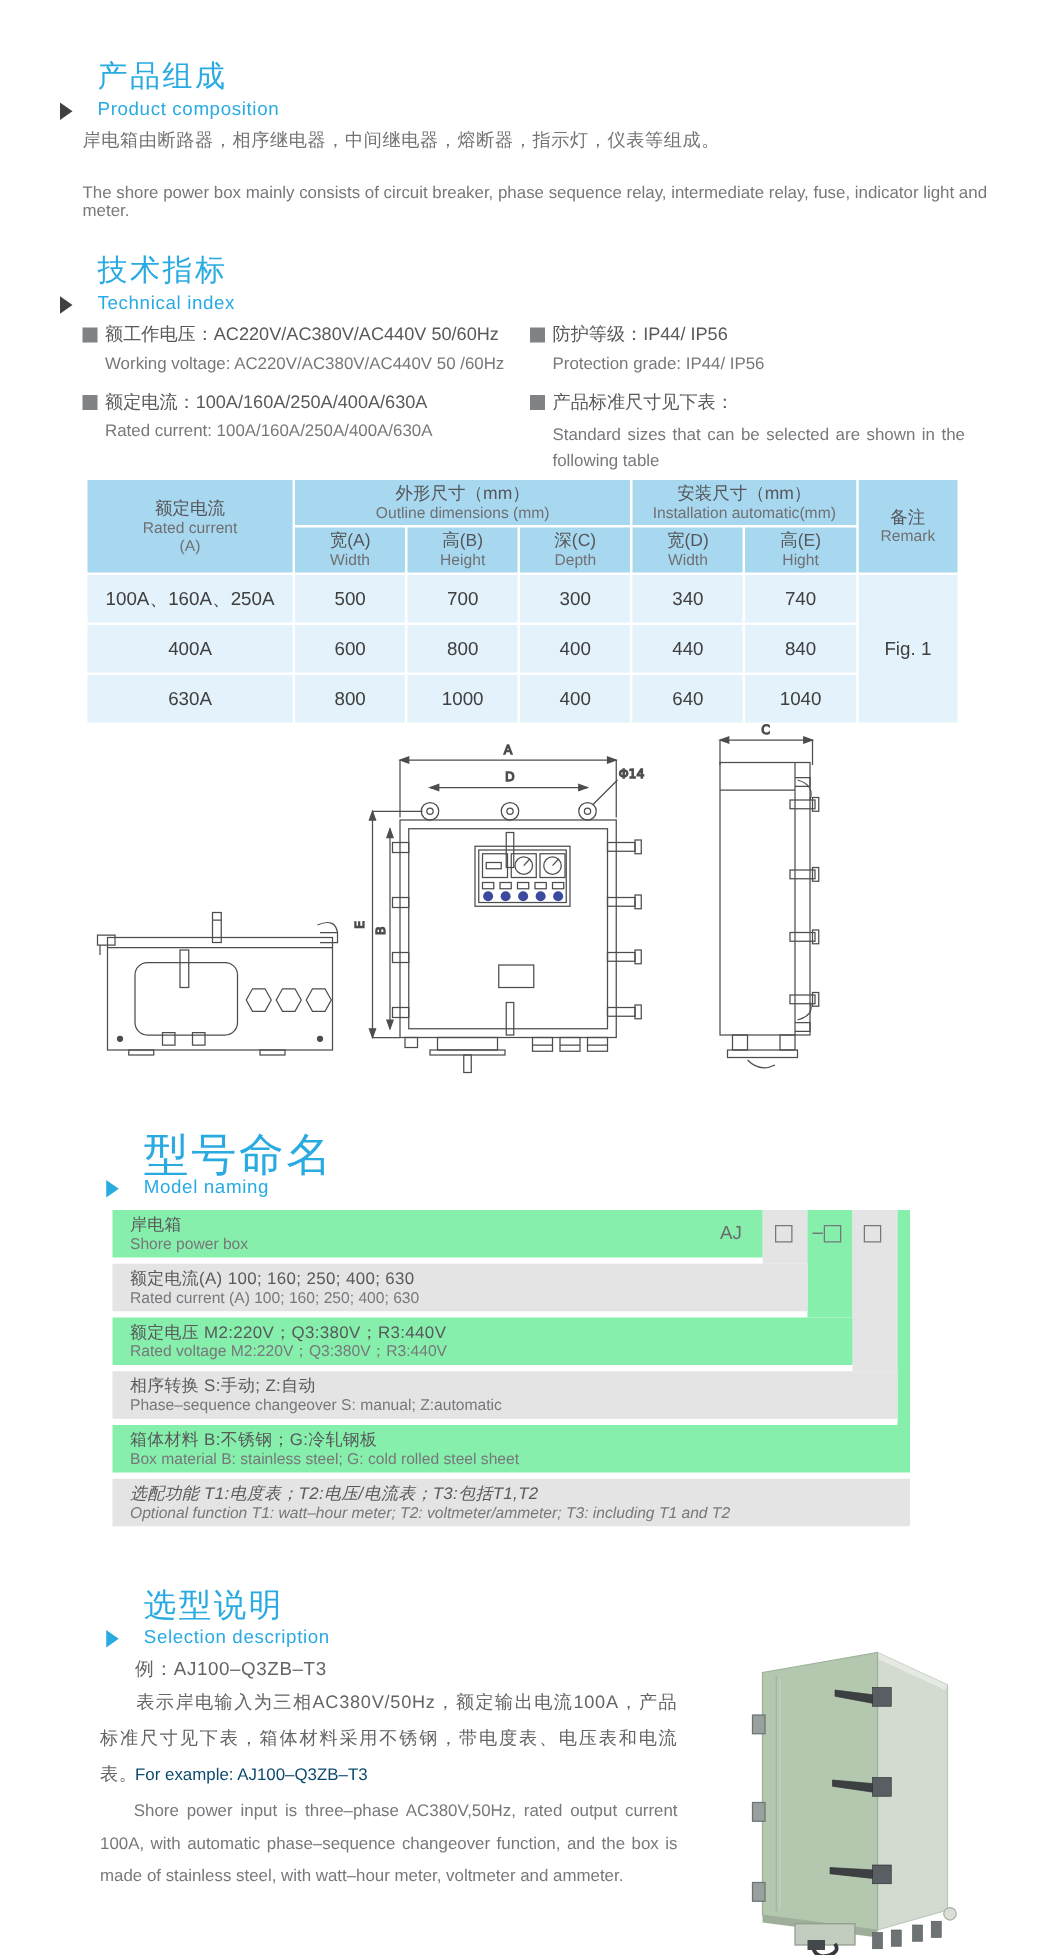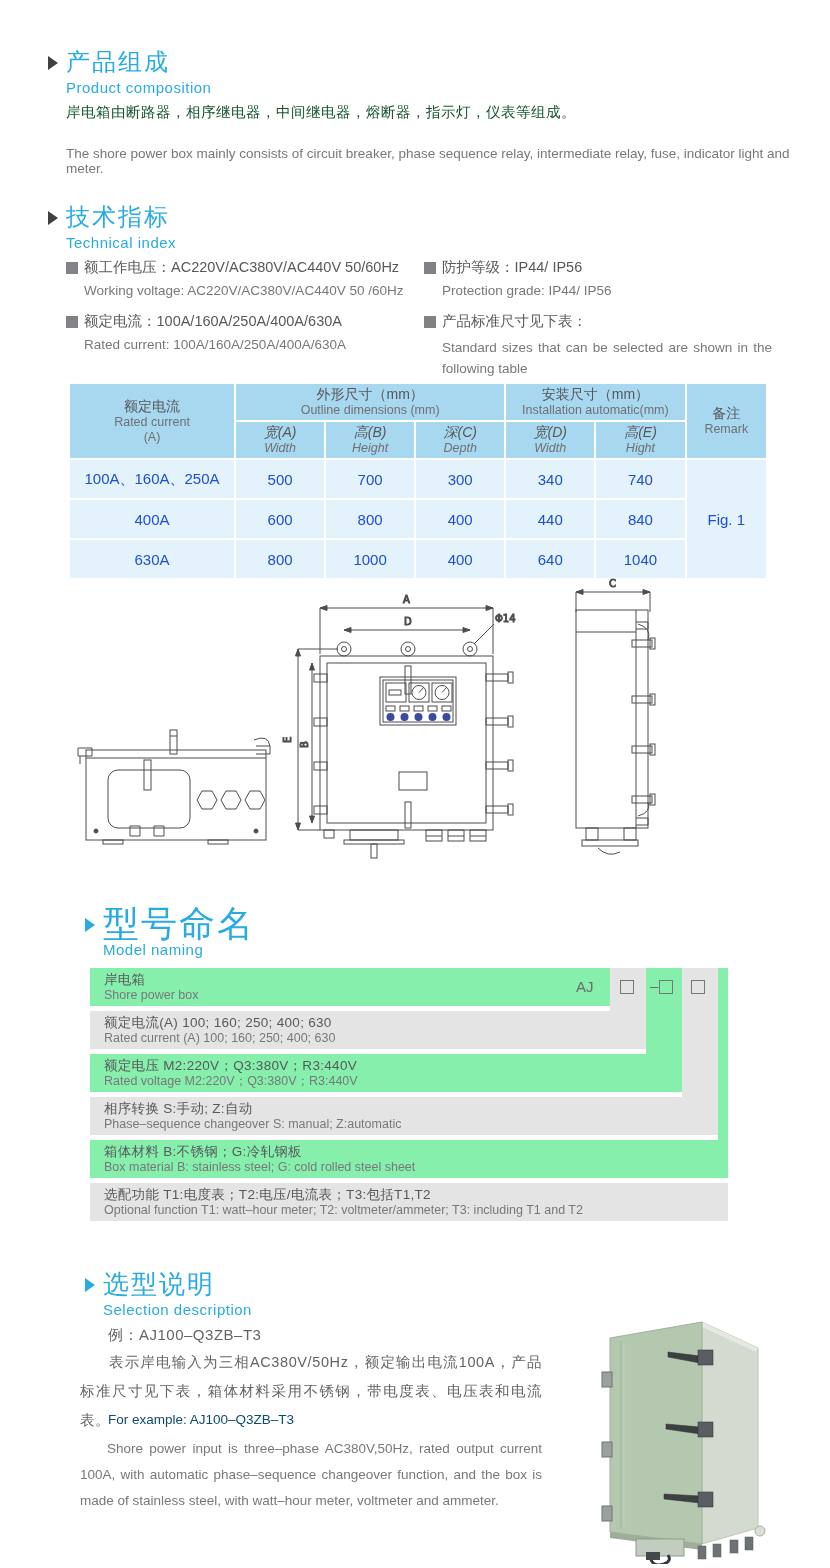--- a/index.html
+++ b/index.html
@@ -1,47 +1,47 @@
 <!DOCTYPE html>
 <html><head>
 <meta charset="utf-8">
 <style>
   html,body{margin:0;padding:0;background:#fff;}
   .page{position:relative;width:830px;height:1568px;background:#fff;overflow:hidden;
         font-family:"Liberation Sans","DejaVu Sans",sans-serif;color:#6a6b6d;}
 
   
-  .heading{position:absolute;display:flex;align-items:flex-start;}
+  .heading{position:absolute;display:flex;align-items:flex-end;gap:12px;}
   .tri{width:0;height:0;border-top:7px solid transparent;border-bottom:7px solid transparent;
        border-left:10px solid #414042;margin:8px 8px 0 0;}
   .tri.blue{border-left-color:#29abe2;}
   .h-cn{font-size:24px;letter-spacing:2px;color:#29abe2;line-height:28px;}
   .h-en{font-size:15px;color:#29abe2;margin-top:3px;letter-spacing:.5px;}
 
   
-  .cn-par{font-size:14.5px;color:#14532d;letter-spacing:.5px;text-align:center;}
+  .cn-par{font-size:14.5px;color:#737373;letter-spacing:.5px;text-align:center;}
   .en-par{font-size:13.5px;color:#77787b;}
 
   
   .spec{position:absolute;}
   .spec .row1{display:flex;align-items:center;}
   .bullet{width:12px;height:12px;background:#808285;margin-right:6px;flex:0 0 auto;}
   .s-cn{font-size:14.5px;color:#58595b;}
   .s-en{font-size:13.5px;color:#77787b;margin:6px 0 0 18px;}
   .s-en.just{text-align:justify;width:330px;line-height:21px;}
 
   
   table.dim{position:absolute;top:382px;left:68px;width:700px;border-collapse:separate;
             border-spacing:2px;background:#fff;}
   table.dim th,table.dim td{border:0;text-align:center;vertical-align:middle;}
   table.dim th{background:#a8d8ef;font-weight:normal;padding:2px 0;}
-  table.dim td{background:#e3f2fb;font-size:15px;color:#1d4ed8;height:36px;}
+  table.dim td{background:#e3f2fb;font-size:15px;color:#404040;height:36px;}
   .th-cn{font-size:14px;color:#55565a;display:block;line-height:17px;}
   .th-en{font-size:12.5px;color:#6f7073;display:block;line-height:15px;}
-  .col-cur{width:166px;} .col-dim{width:89px;font-style:italic;} .col-rem{width:80px;}
+  .col-cur{width:166px;} .col-dim{width:89px;} .col-rem{width:80px;}
 
   
   .drawings{position:absolute;top:578px;left:58px;}
   .drawings text{font-size:10px;fill:#4d4d4f;font-family:"DejaVu Sans",sans-serif;}
 
   
   .naming{position:absolute;top:968px;left:90px;width:638px;height:253px;}
   .n-row{position:absolute;left:0;height:38px;padding:4px 0 0 14px;box-sizing:border-box;}
   .n-row .l1{font-size:13.5px;color:#58595b;line-height:16px;letter-spacing:.3px;}
   .n-row .l2{font-size:12.5px;color:#77787b;line-height:15px;}
@@ -359,21 +359,21 @@
       <div class="l2">Rated voltage  M2:220V；Q3:380V；R3:440V</div>
     </div>
     <div class="n-row bg-gray" style="top:129px;width:628px;">
       <div class="l1">相序转换  S:手动; Z:自动</div>
       <div class="l2">Phase–sequence changeover  S: manual;  Z:automatic</div>
     </div>
     <div class="n-row bg-blue" style="top:172px;width:638px;">
       <div class="l1">箱体材料    B:不锈钢；G:冷轧钢板</div>
       <div class="l2">Box material    B: stainless steel; G: cold rolled steel sheet</div>
     </div>
-    <div class="n-row bg-gray" style="top:215px;width:638px;">
+    <div class="n-row bg-gray" style="top:215px;width:638px;font-style:italic;">
       <div class="l1">选配功能      T1:电度表；T2:电压/电流表；T3:包括T1,T2</div>
       <div class="l2">Optional function  T1: watt–hour meter; T2: voltmeter/ammeter; T3: including T1 and T2</div>
     </div>
 
     <div class="code-strip">
       <span class="cp" style="left:486px;">AJ</span>
       <span class="code-box" style="left:530px;"></span>
       <span class="code-dash" style="left:560px;">–</span>
       <span class="code-box" style="left:569px;"></span>
       <span class="code-box" style="left:601px;"></span>

